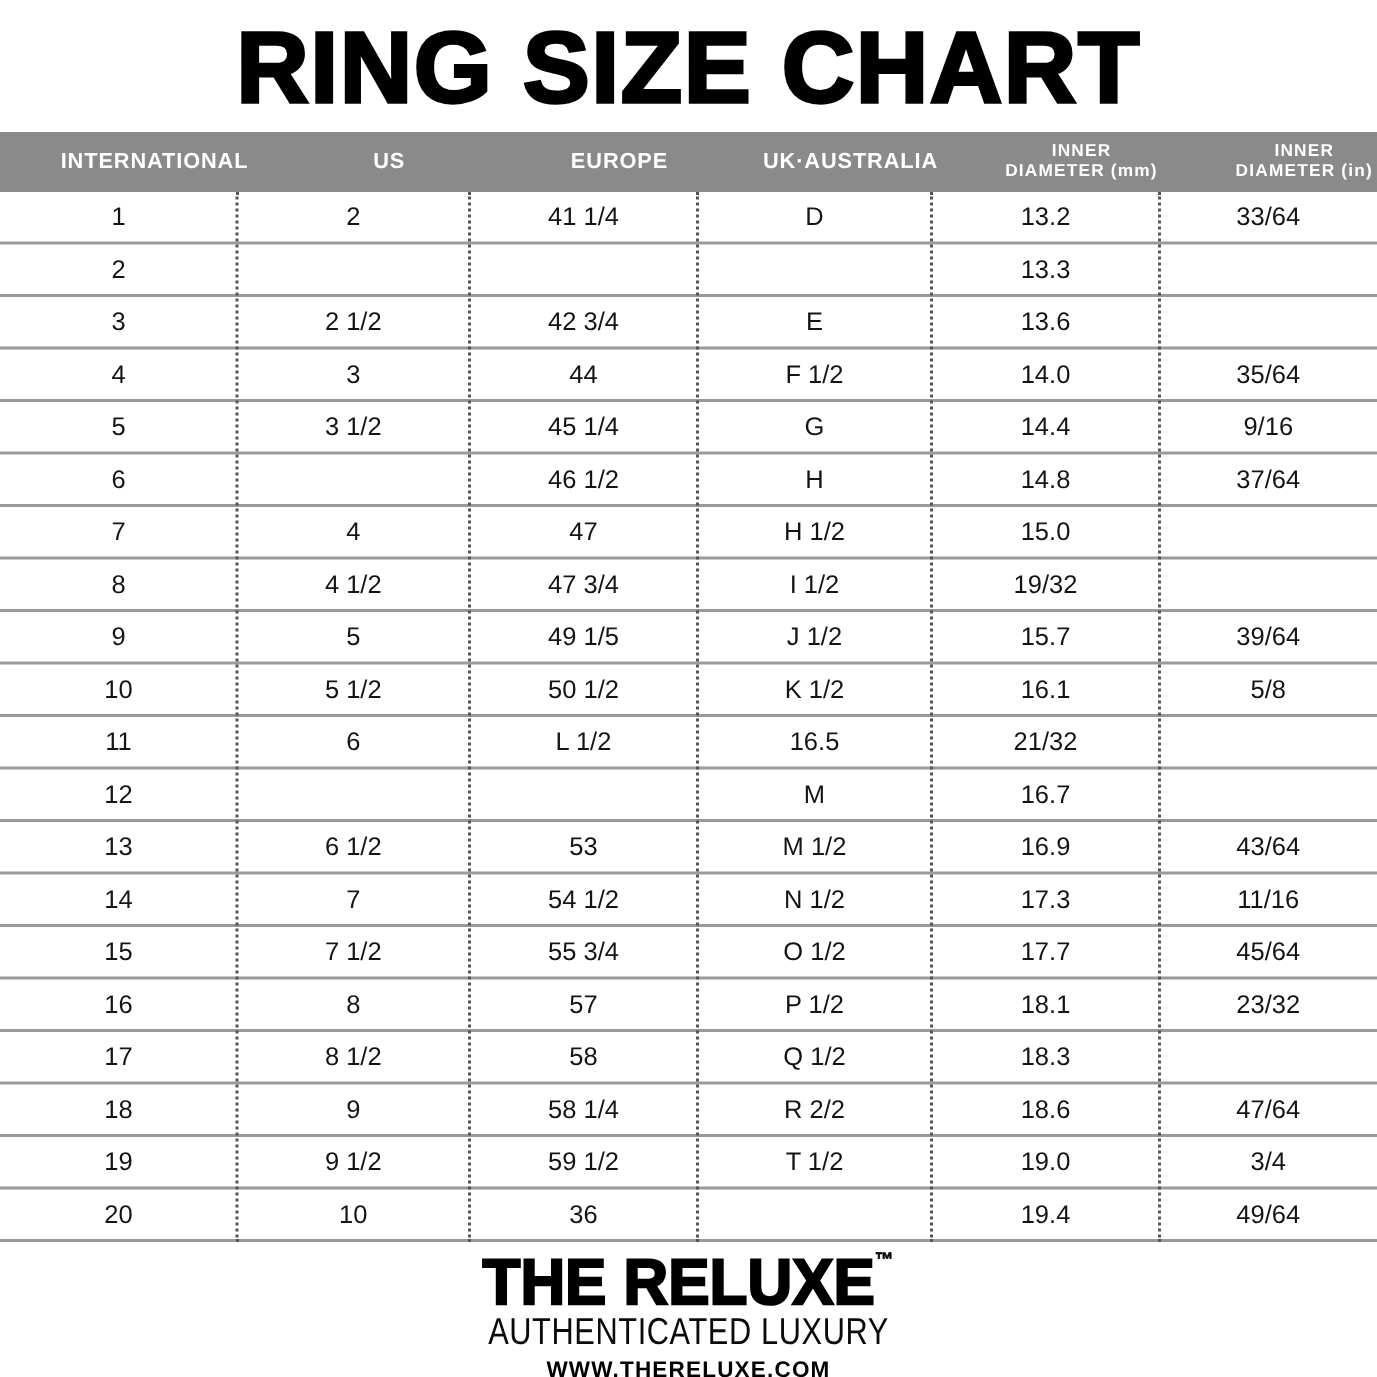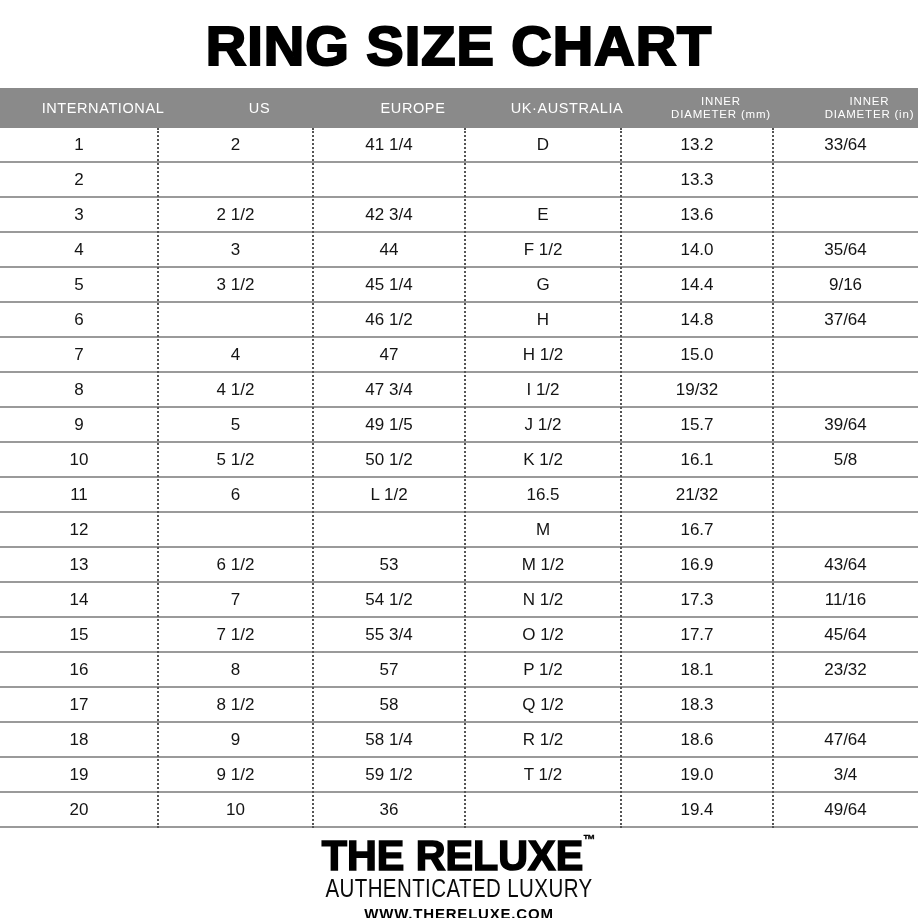--- a/index.html
+++ b/index.html
@@ -11,42 +11,42 @@
     overflow: hidden;
     font-family: "Liberation Sans", sans-serif;
     color: #161616;
   }
   
   .title {
     margin: 0;
     height: 88px;
     line-height: 92px;
     text-align: center;
-    font-size: 56px;
+    font-size: 67px;
     font-weight: bold;
     letter-spacing: 1px;
     color: #000000;
     -webkit-text-stroke: 2.2px #000000;
     white-space: nowrap;
   }
   
   .table { position: relative; width: 918px; }
   .thead {
     display: grid;
     grid-template-columns: 158px 155px 152px 156px 152px 145px;
     height: 40px;
     background: #8a8a8a;
     color: #ffffff;
   }
   .th {
     display: flex;
     align-items: center;
     justify-content: center;
     text-align: center;
-    font-weight: normal;
+    font-weight: bold;
     font-size: 14.5px;
     letter-spacing: 0.6px;
     white-space: pre-line;
     line-height: 1.15;
     margin-left: 48px;
   }
   .th:nth-child(5), .th:nth-child(6) { font-size: 11.5px; letter-spacing: 0.8px; }
   .tbody { position: relative; }
   .tr {
     display: grid;
@@ -259,21 +259,21 @@
           <div class="td">8 1/2</div>
           <div class="td">58</div>
           <div class="td">Q 1/2</div>
           <div class="td">18.3</div>
           <div class="td"></div>
         </div>
         <div class="tr">
           <div class="td">18</div>
           <div class="td">9</div>
           <div class="td">58 1/4</div>
-          <div class="td">R 1/2</div>
+          <div class="td">R 2/2</div>
           <div class="td">18.6</div>
           <div class="td">47/64</div>
         </div>
         <div class="tr">
           <div class="td">19</div>
           <div class="td">9 1/2</div>
           <div class="td">59 1/2</div>
           <div class="td">T 1/2</div>
           <div class="td">19.0</div>
           <div class="td">3/4</div>

